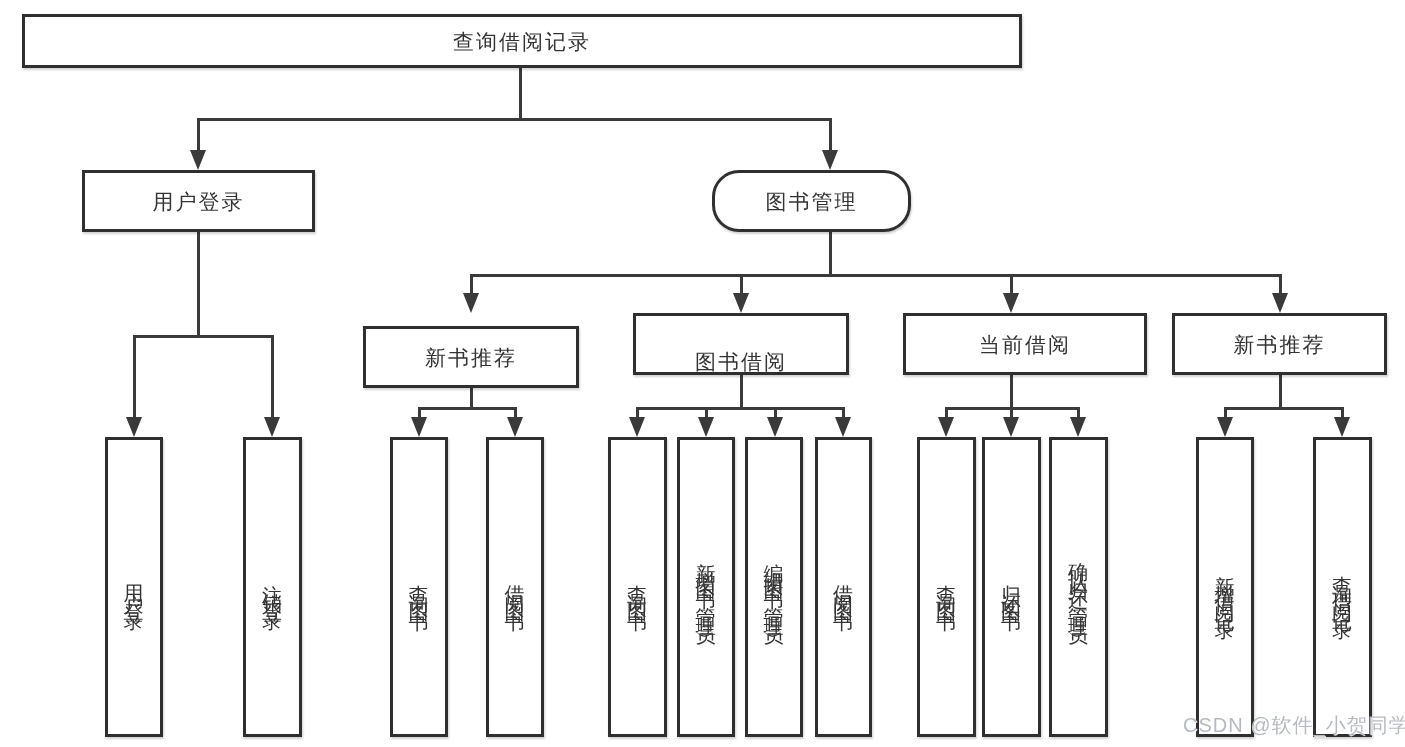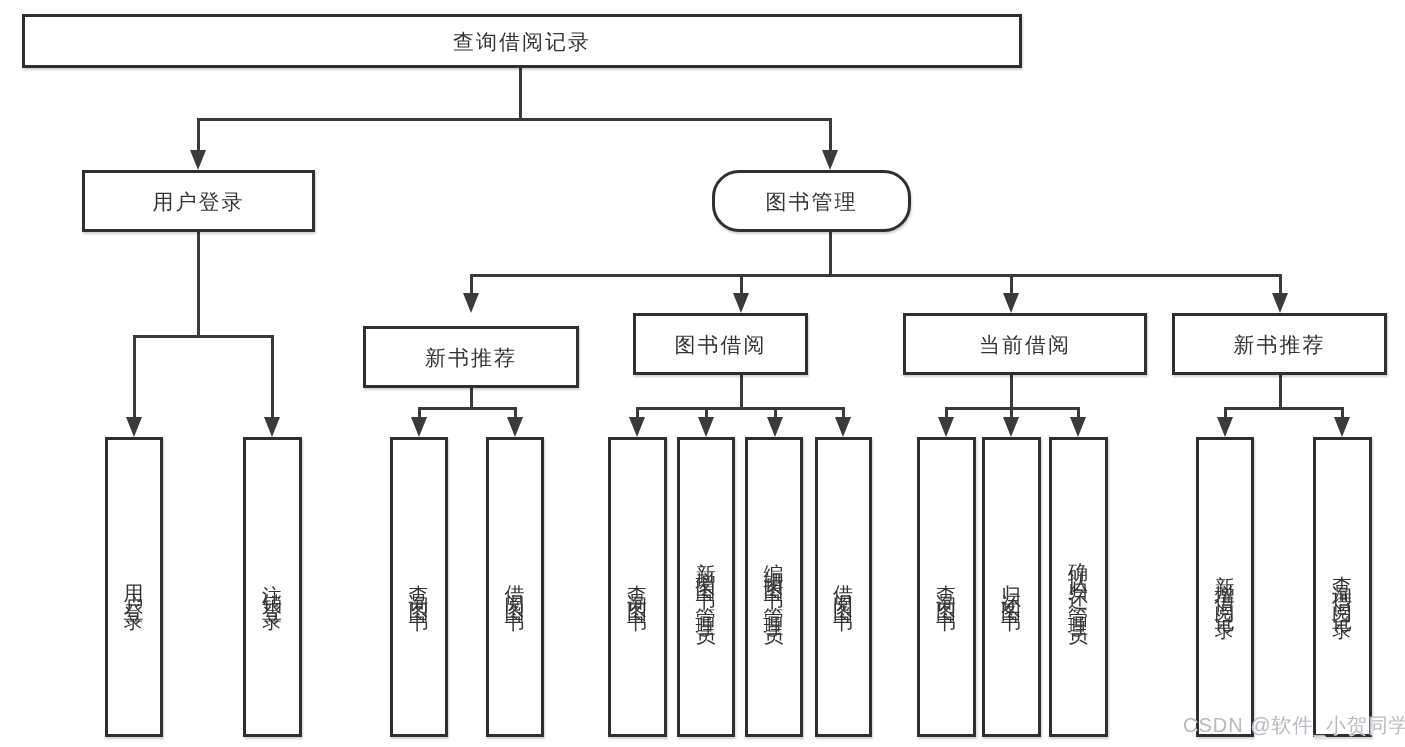--- a/index.html
+++ b/index.html
@@ -132,21 +132,21 @@
       </div>
       <div class="node h" style="left: 82px; top: 170px; width: 233px; height: 62px;">
         <span class="label">用户登录</span>
       </div>
       <div class="node h" style="left: 712px; top: 170px; width: 199px; height: 62px; border-radius: 27px;">
         <span class="label">图书管理</span>
       </div>
       <div class="node h" style="left: 363px; top: 313px; width: 216px; height: 62px; margin-top: 13px;">
         <span class="label">新书推荐</span>
       </div>
-      <div class="node h" style="left: 633px; top: 313px; width: 175px; height: 62px;">
+      <div class="node h" style="left: 633px; top: 313px; width: 216px; height: 62px; align-items: flex-end;">
         <span class="label">图书借阅</span>
       </div>
       <div class="node h" style="left: 903px; top: 313px; width: 244px; height: 62px;">
         <span class="label">当前借阅</span>
       </div>
       <div class="node h" style="left: 1172px; top: 313px; width: 215px; height: 62px;">
         <span class="label">新书推荐</span>
       </div>
       <div class="node v" style="left: 105px; top: 437px; width: 58px; height: 300px;">
         <span class="label">用户登录</span>

